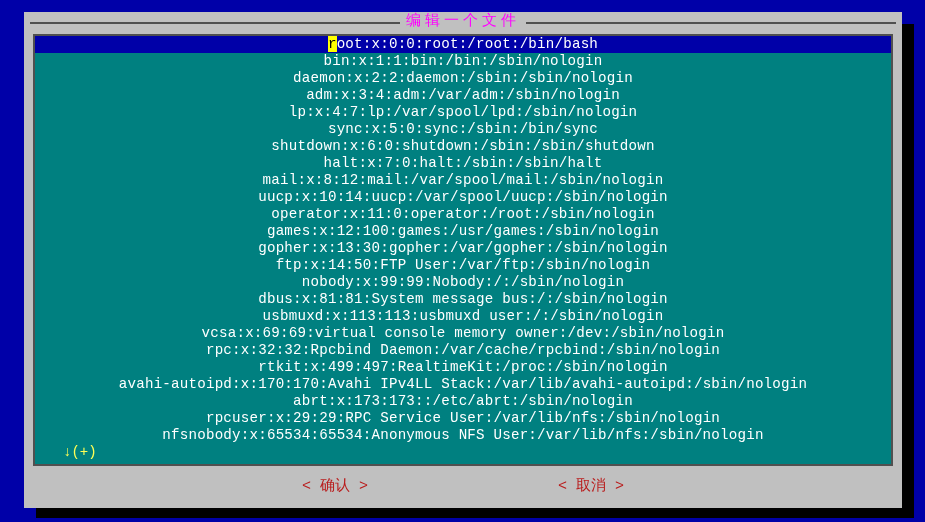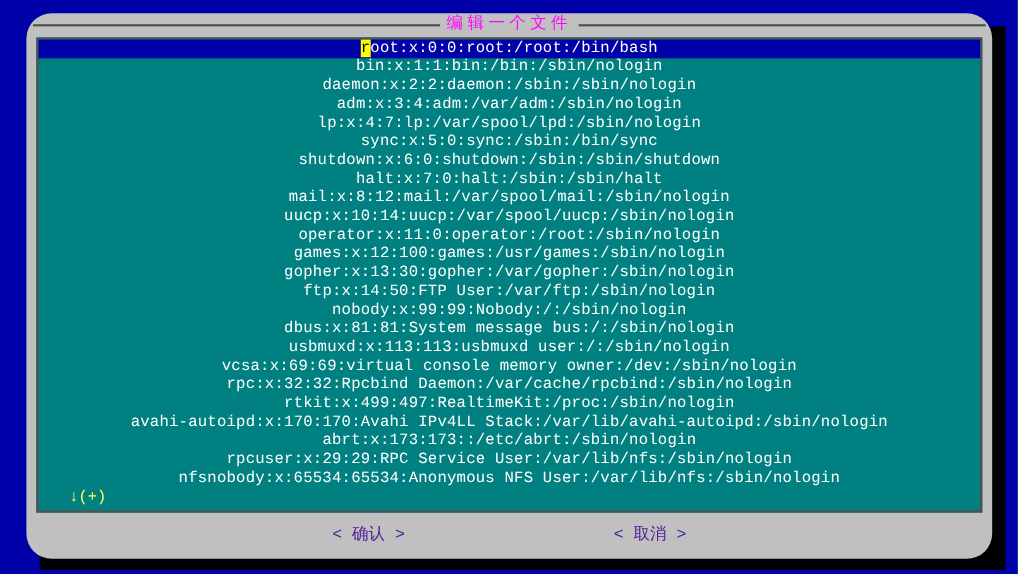--- a/index.html
+++ b/index.html
@@ -12,21 +12,20 @@
     height: 522px;
     overflow: hidden;
   }
   .outer {
     position: absolute;
     top: 12px;
     left: 24px;
     width: 878px;
     height: 496px;
     background: #c0c0c0;
-    border-radius: 23px;
   }
   .shadow {
     position: absolute;
     top: 24px;
     left: 36px;
     width: 878px;
     height: 494px;
     background: #000;
   }
   .title-bar {
@@ -84,21 +83,21 @@
     color: #ffff55;
     padding-left: 28px;
     font-size: 14px;
     line-height: 17px;
   }
   .button-row {
     display: flex;
     justify-content: center;
     gap: 190px;
     padding: 8px 0 0 0;
-    color: #4c1d95;
+    color: #b91c1c;
     font-size: 15px;
   }
   .btn {
     cursor: pointer;
     user-select: none;
   }
 </style>
 </head>
 <body>
 

